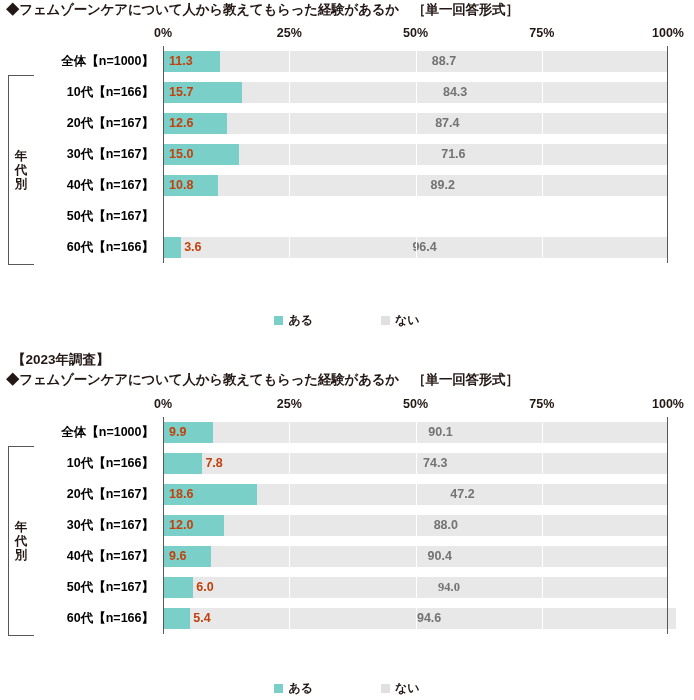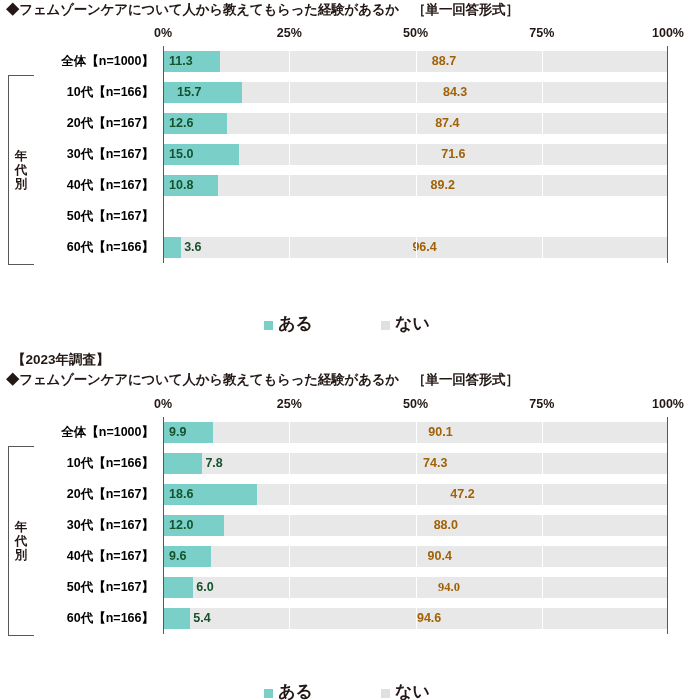--- a/index.html
+++ b/index.html
@@ -113,31 +113,31 @@
     height: 21px;
     background: #7acfc8;
   }
   .row .val-a {
     position: absolute;
     top: 0;
     height: 21px;
     line-height: 21px;
     font-size: 12.5px;
     font-weight: bold;
-    color: #14532d;
+    color: #c2410c;
     white-space: nowrap;
   }
   .row .val-b {
     position: absolute;
     top: 0;
     height: 30px;
     line-height: 21px;
     font-size: 12.5px;
     font-weight: bold;
-    color: #a16207;
+    color: #737373;
     white-space: nowrap;
     transform: translateX(-50%);
   }
 
   
   .grid {
     position: absolute;
     left: 163px;
     top: 0;
     width: 505px;
@@ -173,21 +173,21 @@
     font-weight: bold;
     color: #231815;
     line-height: 1.12;
   }
 
   .legend {
     position: absolute;
     left: 0;
     width: 694px;
     text-align: center;
-    font-size: 17px;
+    font-size: 12px;
     color: #231815;
   }
   .legend .item {
     display: inline-block;
     margin: 0 34px;
     font-weight: bold;
     white-space: nowrap;
   }
   .legend .swatch {
     display: inline-block;
@@ -219,21 +219,21 @@
             <div class="track" style="background: rgb(232, 232, 232);">
               <div class="seg-a" style="width: 57.065px; background: rgb(122, 207, 200);"></div>
               <div class="val-a" style="left: 6px;">11.3</div>
               <div class="val-b" style="left: 281.033px;">88.7</div>
             </div>
           </div>
           <div class="row">
             <div class="cat">10代【n=166】</div>
             <div class="track" style="background: rgb(232, 232, 232);">
               <div class="seg-a" style="width: 79.285px; background: rgb(122, 207, 200);"></div>
-              <div class="val-a" style="left: 14px;">15.7</div>
+              <div class="val-a" style="left: 6px;">15.7</div>
               <div class="val-b" style="left: 292.142px;">84.3</div>
             </div>
           </div>
           <div class="row">
             <div class="cat">20代【n=167】</div>
             <div class="track" style="background: rgb(232, 232, 232);">
               <div class="seg-a" style="width: 63.63px; background: rgb(122, 207, 200);"></div>
               <div class="val-a" style="left: 6px;">12.6</div>
               <div class="val-b" style="left: 284.315px;">87.4</div>
             </div>
@@ -340,21 +340,21 @@
           <div class="row">
             <div class="cat">50代【n=167】</div>
             <div class="track" style="background: rgb(232, 232, 232);">
               <div class="seg-a" style="width: 30.3px; background: rgb(122, 207, 200);"></div>
               <div class="val-a" style="left: 33.3px;">6.0</div>
               <div class="val-b" style="left: 286px; font-family: Liberation Serif, serif;">94.0</div>
             </div>
           </div>
           <div class="row">
             <div class="cat">60代【n=166】</div>
-            <div class="track" style="background: rgb(232, 232, 232);">
+            <div class="track" style="background: rgb(232, 232, 232); padding-left: 8px;">
               <div class="seg-a" style="width: 27.27px; background: rgb(122, 207, 200);"></div>
               <div class="val-a" style="left: 30.27px;">5.4</div>
               <div class="val-b" style="left: 266.135px;">94.6</div>
             </div>
           </div>
           <div class="grid">
             <span class="edge" style="left: 0px;"></span>
             <span style="left: 126.25px;"></span>
             <span style="left: 252.5px;"></span>
             <span style="left: 378.75px;"></span>

